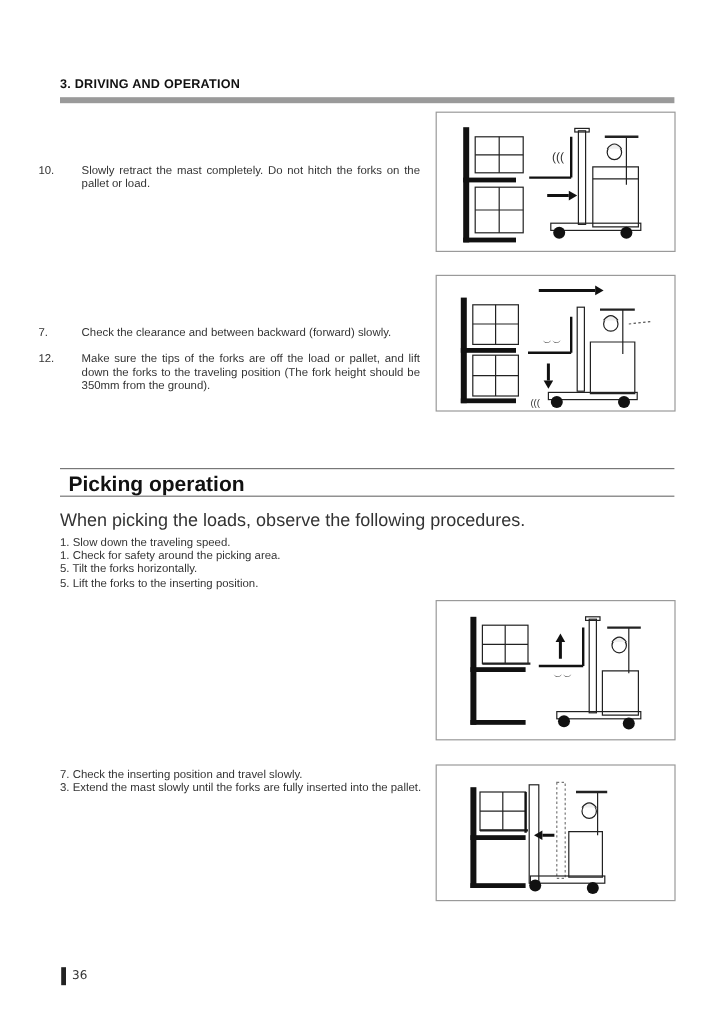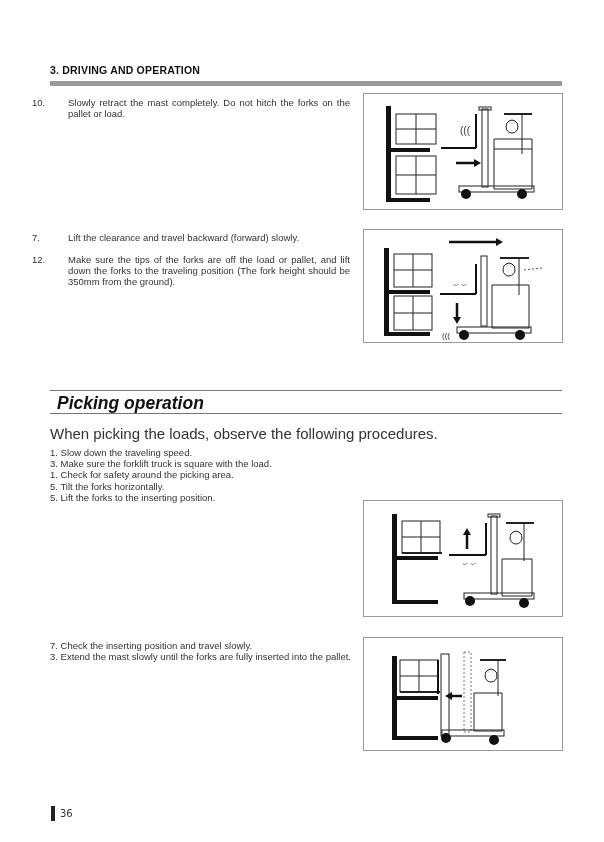--- a/index.html
+++ b/index.html
@@ -3,25 +3,25 @@
 <meta charset="utf-8">
 <style>
   html, body { margin:0; padding:0; background:#ffffff; }
   body { width:604px; height:842px; position:relative; overflow:hidden;
          font-family:"Liberation Sans", sans-serif; color:#222; }
   .abs { position:absolute; }
   .chapter { left:50px; top:64px; font-size:10.5px; font-weight:bold; letter-spacing:0.2px; color:#111;text-align:center; }
   .chapter-bar { left:50px; top:81px; width:512px; height:5px; background:#9a9a9a; }
   .step { font-size:9.5px; line-height:11.2px; color:#333; width:300px; text-align:justify; }
   .step .num { display:inline-block; width:18px; }
-  .step .hang { padding-left:18px; text-indent:-18px; }
+  .step .hang { padding-left:18px; text-indent:-18px;margin-top:40px; }
   .fig { border:1px solid #9a9a9a; background:#fff; }
   .fig svg { display:block; }
   .sec-rule-top { left:50px; top:390px; width:512px; height:1px; background:#777; }
-  .sec-title { left:57px; top:393px; font-size:17.5px; font-weight:bold; color:#111;font-style:italic; }
+  .sec-title { left:57px; top:393px; font-size:17.5px; font-weight:bold; color:#111; }
   .sec-rule-bot { left:50px; top:413px; width:512px; height:1px; background:#777; }
   .intro { left:50px; top:425px; font-size:15px; color:#333; }
   .list { left:50px; top:447px; width:302px; font-size:9.5px; line-height:11.2px; color:#333; }
   .list div { padding-left:12px; text-indent:-12px; text-align:justify; }
   .pg-bar { left:51px; top:806px; width:4px; height:15px; background:#222; }
   .pg-num { left:60px; top:808px; font-size:10px; color:#333; font-family:"DejaVu Sans", sans-serif; }
 </style>
 </head>
 <body>
 
@@ -66,21 +66,21 @@
     <circle cx="148" cy="33" r="6" fill="none" stroke="#222"></circle>
     <path d="M142 30 Q148 22 154 30" fill="#eee" stroke="#222"></path>
 
     <rect x="95" y="92" width="75" height="6" fill="none" stroke="#222"></rect>
     <circle cx="102" cy="100" r="5" fill="#111"></circle>
     <circle cx="158" cy="100" r="5" fill="#111"></circle>
   </svg>
 </div>
 
 <div class="abs step" style="left:50px; top:232px;">
-  <div class="hang"><span class="num">7.</span><span>Lift the clearance and travel backward (forward) slowly.</span></div>
+  <div class="hang"><span class="num">7.</span><span>Check the clearance and between backward (forward) slowly.</span></div>
 </div>
 <div class="abs step" style="left:50px; top:254px;">
   <div class="hang"><span class="num">12.</span><span>Make sure the tips of the forks are off the load or pallet, and lift down the forks to the traveling position (The fork height should be 350mm from the ground).</span></div>
 </div>
 
 <div class="abs fig" style="left:363px; top:229px; width:198px; height:112px;">
   <svg width="198" height="112" viewBox="0 0 198 112">
 
     <line x1="85" y1="12" x2="132" y2="12" stroke="#111" stroke-width="2.5"></line>
     <polygon points="132,8 139,12 132,16" fill="#111"></polygon>
@@ -117,21 +117,20 @@
   </svg>
 </div>
 
 <div class="abs sec-rule-top"></div>
 <div class="abs sec-title">Picking operation</div>
 <div class="abs sec-rule-bot"></div>
 <div class="abs intro">When picking the loads, observe the following procedures.</div>
 
 <div class="abs list">
   <div>1. Slow down the traveling speed.</div>
-  <div>3. Make sure the forklift truck is square with the load.</div>
   <div>1. Check for safety around the picking area.</div>
   <div>5. Tilt the forks horizontally.</div>
   <div>5. Lift the forks to the inserting position.</div>
 </div>
 
 <div class="abs fig" style="left:363px; top:500px; width:198px; height:115px;">
   <svg width="198" height="115" viewBox="0 0 198 115">
     <rect x="28" y="13" width="5" height="90" fill="#111"></rect>
     <rect x="28" y="55" width="46" height="4" fill="#111"></rect>
     <rect x="28" y="99" width="46" height="4" fill="#111"></rect>

